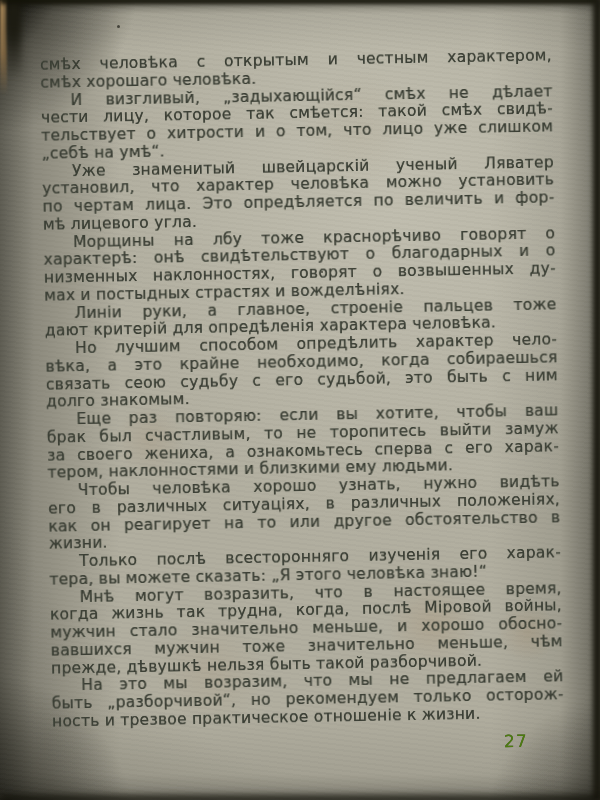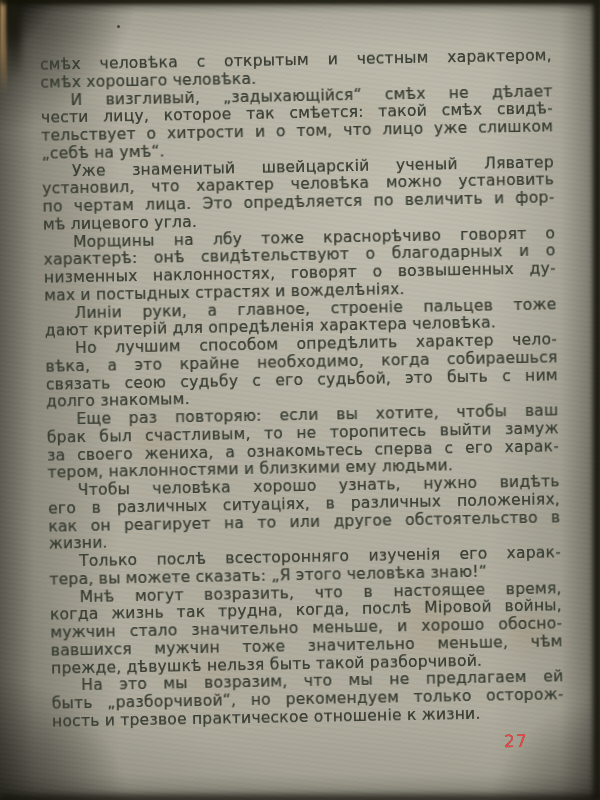--- a/index.html
+++ b/index.html
@@ -59,21 +59,21 @@
   }
   .line{
     height:17.75px;overflow:hidden;
     text-align:justify;text-align-last:justify;
   }
   .line.last{text-align-last:left;}
   .line.indent{text-indent:30px;}
   .pagenum{
     position:absolute;left:504px;top:731px;
     transform:rotate(-1deg);
-    color:#ef4444;font-size:17px;letter-spacing:1px;
+    color:#4d7c0f;font-size:17px;letter-spacing:1px;
     text-shadow:0 0 0.5px rgba(58,62,52,0.85);
   }
 </style>
 </head>
 <body>
 
 <div class="photo">
   <div class="paper"></div>
 
   <div class="textblock">

